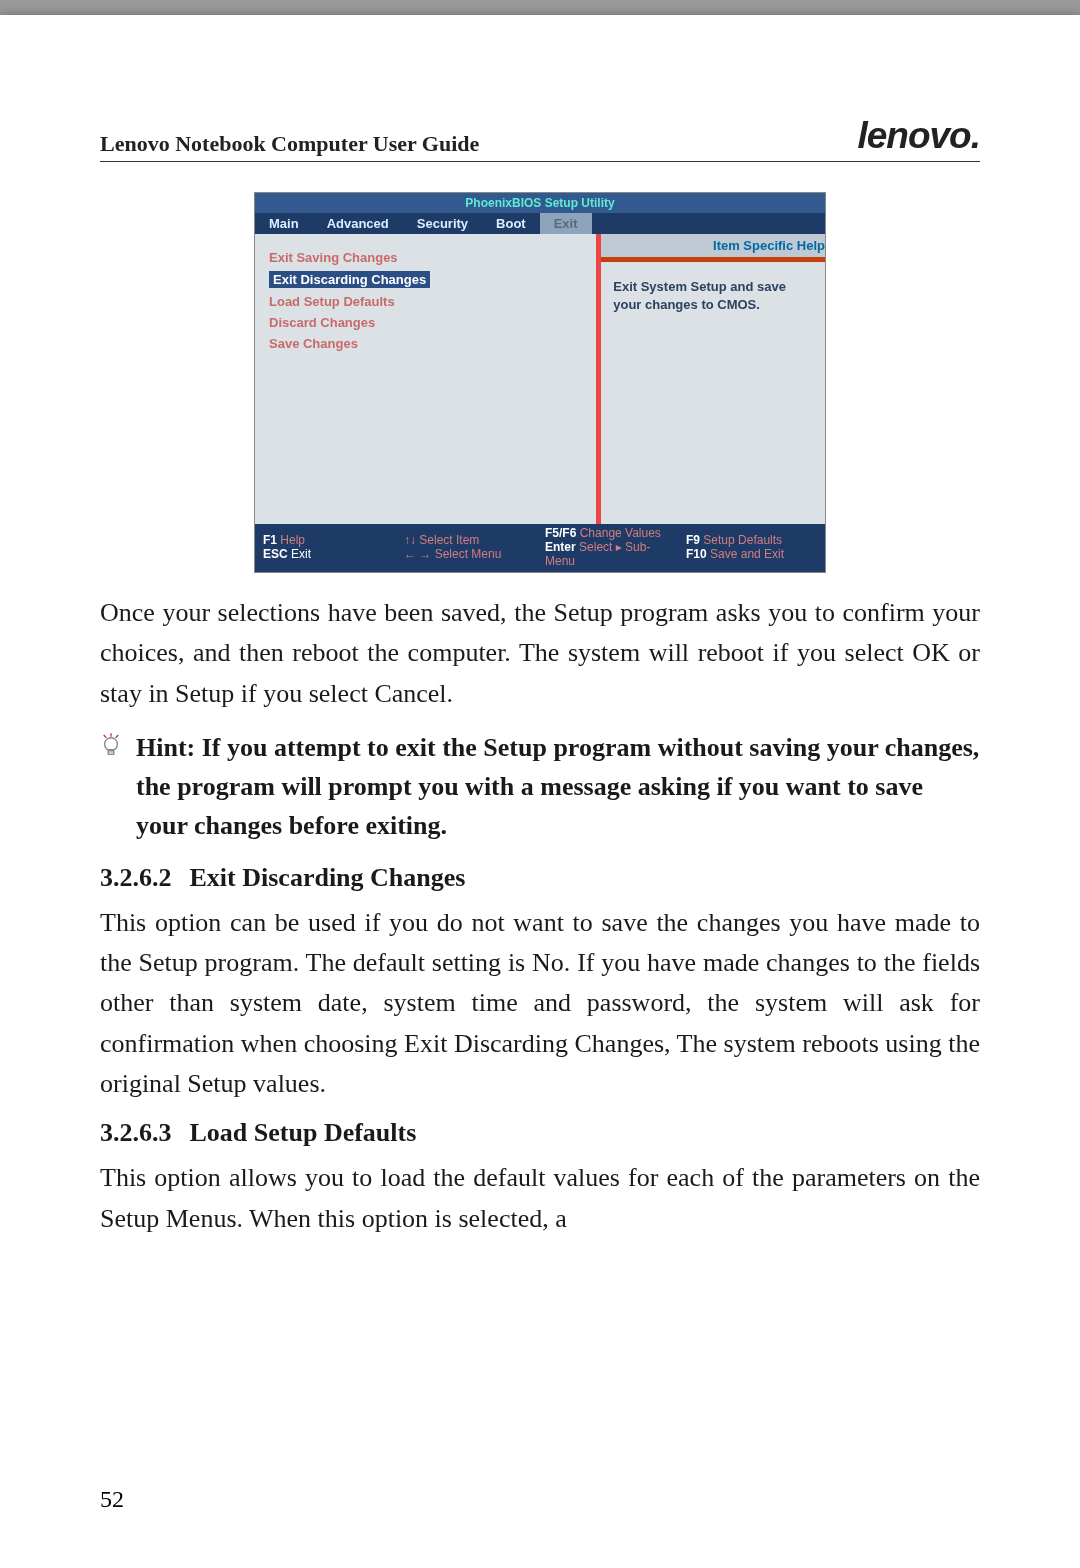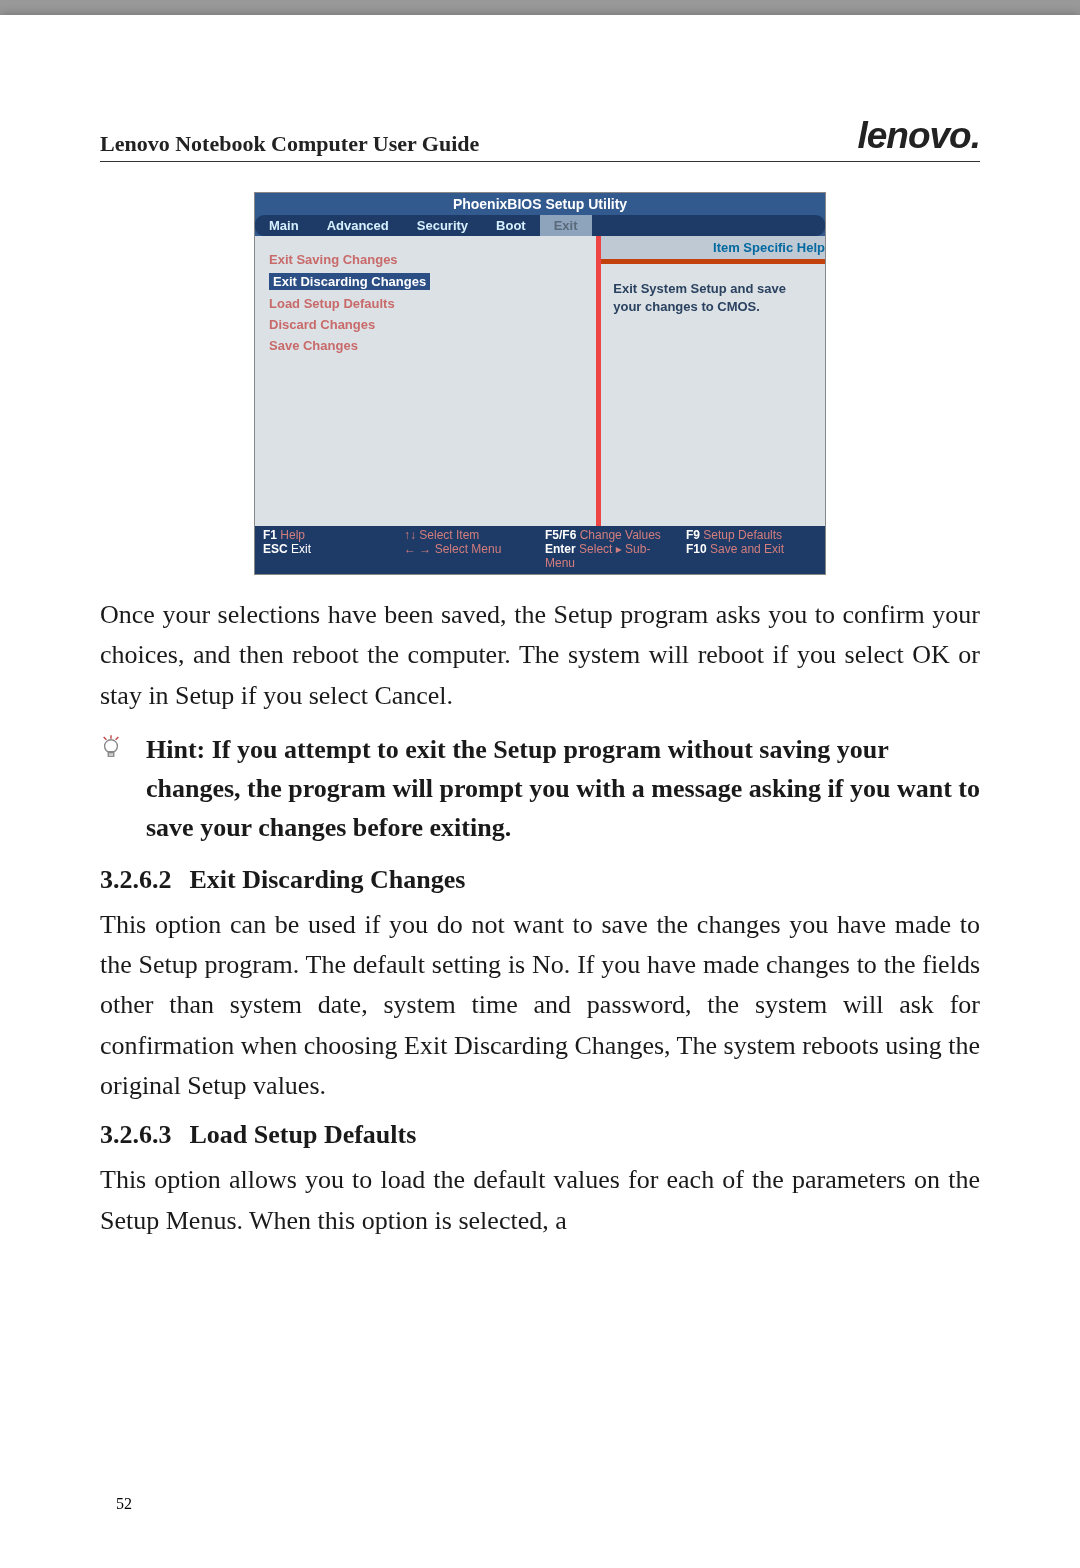--- a/index.html
+++ b/index.html
@@ -53,27 +53,26 @@
   background: #335a8f;
   font-family: Arial, sans-serif;
   font-size: 13px;
   color: #fff;
   border: 1px solid #888;
 }
 .bios-title {
   text-align: center;
   font-weight: bold;
   padding: 3px 0;
-  color: #ffffff;
-  font-size: 14px;
+  color: #5eead4;
+  font-size: 12px;
 }
 .bios-tabs {
   display: flex;
   background: #1e3a66;
-  border-radius: 9px;
 }
 .bios-tab {
   padding: 3px 14px;
   font-weight: bold;
   color: #d6f0ff;
   font-size: 13px;
 }
 .bios-tab.active {
   background: #8ea4bc;
   color: #5a6a7a;
@@ -119,39 +118,40 @@
   font-weight: bold;
   font-size: 13px;
   line-height: 1.35;
 }
 .bios-footer {
   background: #1e3a66;
   display: flex;
   padding: 2px 8px 4px 8px;
   font-size: 12px;
   gap: 10px;
+  align-items: center;
 }
 .bios-footer-col { flex:1; }
 .bf-key { color:#fff; font-weight:bold; }
 .bf-key.red { color: #d37e7e; }
 .bf-lab { color:#fff; }
 .bf-lab.red { color:#d37e7e; }
 
 .para {
   font-family: 'Book Antiqua', Palatino, serif;
   font-size: 26px;
   line-height: 1.55;
   color: #1a1a1a;
   margin: 8px 0 14px 0;
   text-align: justify;
 }
 .hint-row {
   display: flex;
   align-items: flex-start;
-  gap: 24px;
+  gap: 14px;
   margin-bottom: 18px;
   justify-content: space-between;
 }
 .hint-icon {
   width: 22px;
   flex-shrink: 0;
   margin-top: 4px;
 }
 .hint-text {
   font-family: 'Book Antiqua', Palatino, serif;
@@ -164,23 +164,23 @@
   font-family: 'Book Antiqua', Palatino, serif;
   font-size: 26px;
   font-weight: bold;
   color: #1a1a1a;
   margin: 14px 0 10px 0;
 }
 .subhead .num { margin-right: 18px; }
 .page-num {
   position: absolute;
   bottom: 70px;
-  left: 116px;
-  font-family: 'Book Antiqua', Palatino, serif;
-  font-size: 16px;
+  left: 100px;
+  font-family: 'Book Antiqua', Palatino, serif;
+  font-size: 24px;
 }
 </style>
 </head>
 <body>
 
 <div class="page">
 
   <div class="header-row">
     <div class="header-title">Lenovo Notebook Computer User Guide</div>
     <div class="logo">lenovo.</div>

